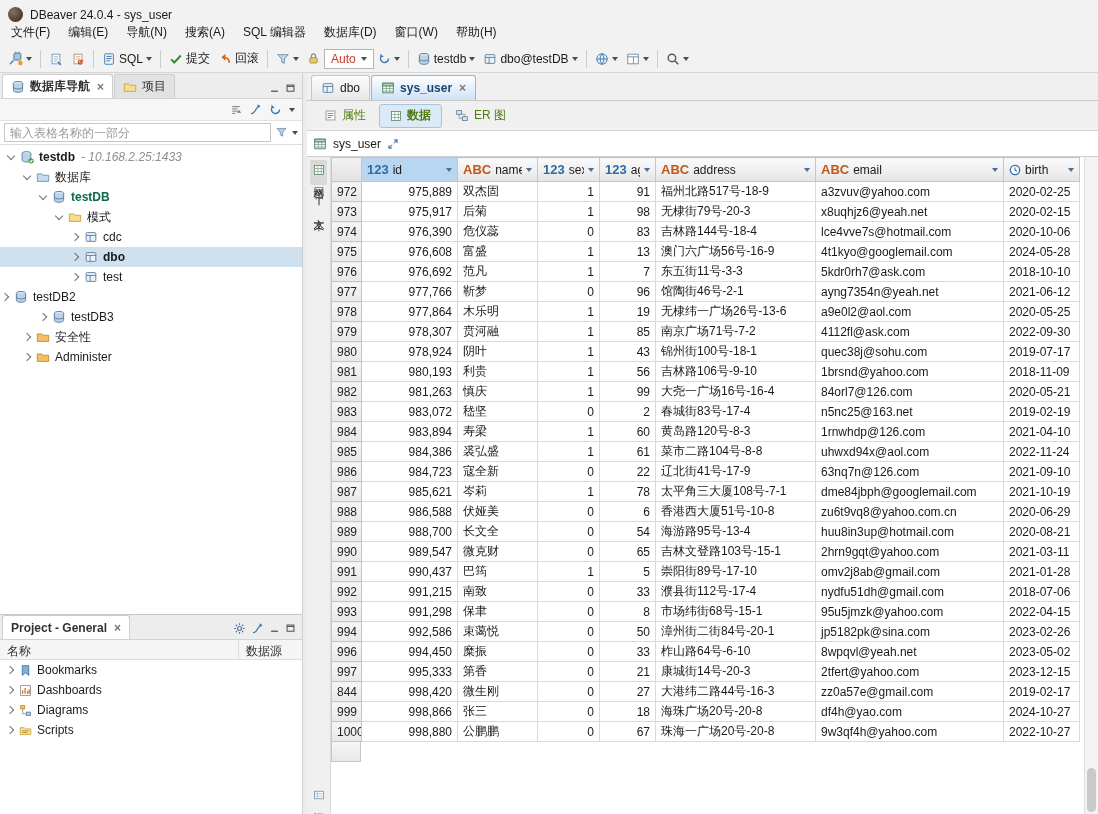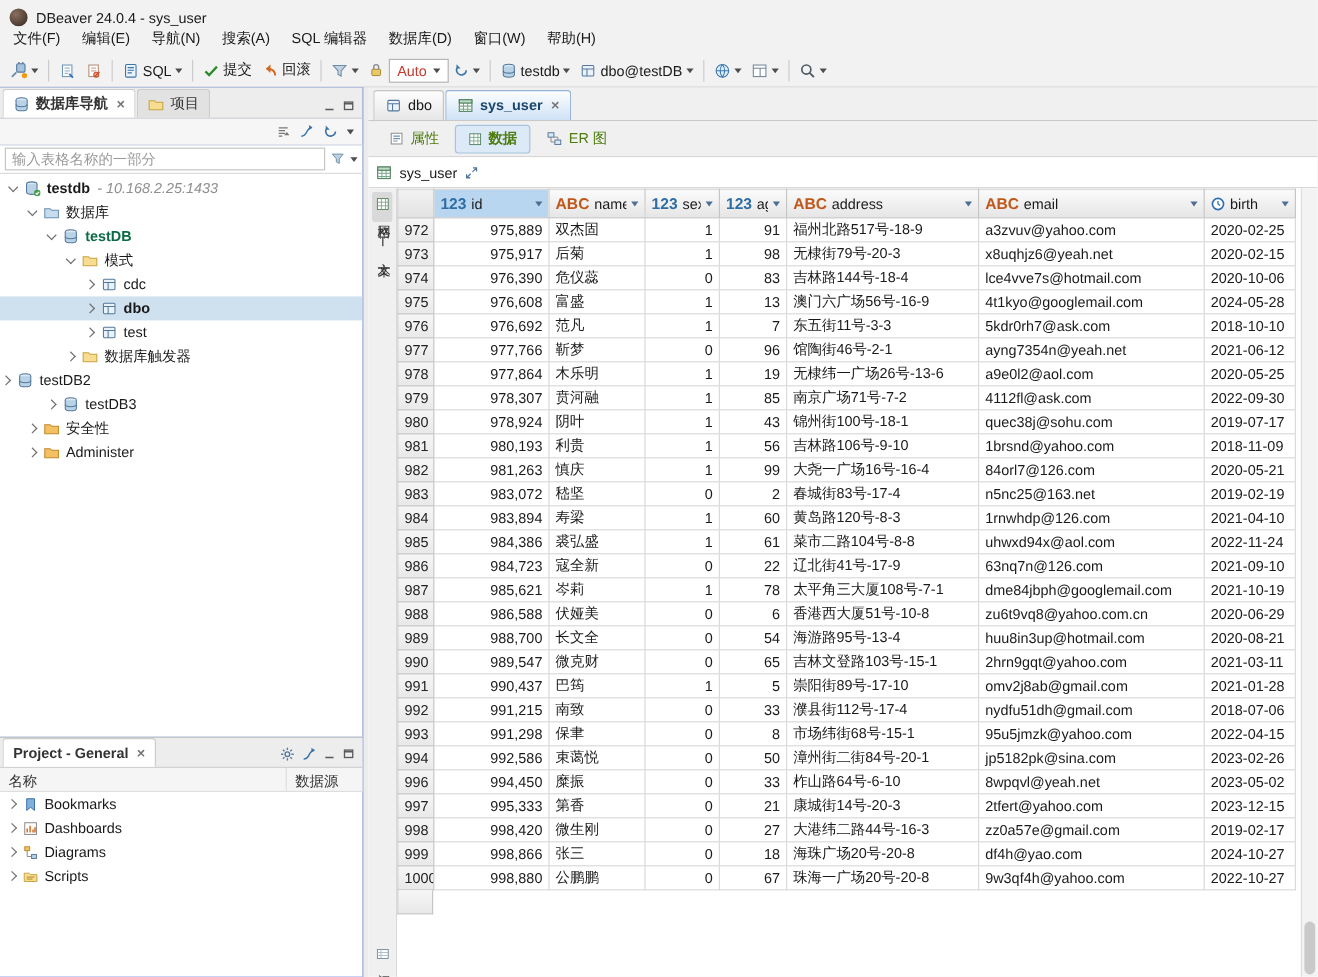--- a/index.html
+++ b/index.html
@@ -15,21 +15,21 @@
 .toolbar{height:28px;display:flex;align-items:center;padding:0 4px;background:#f2f2f2;border-bottom:1px solid #d6d6d6;flex:none;}
 .tbtn{height:22px;display:flex;align-items:center;gap:3px;padding:0 4px;border-radius:2px;white-space:nowrap;}
 .tsep{width:1px;height:18px;background:#cccccc;margin:0 4px;flex:none;}
 .combo{height:20px;display:flex;align-items:center;gap:5px;padding:0 6px;background:#fff;border:1px solid #b5b5b5;white-space:nowrap;}
 .combo.auto .val{color:#c43a2e;}
 .icn{display:inline-flex;align-items:center;justify-content:center;flex:none;line-height:0;}
 .car{width:0;height:0;border-left:3.5px solid transparent;border-right:3.5px solid transparent;border-top:4px solid #4d4d4d;display:inline-block;flex:none;}
 
 
 .content{flex:1;display:flex;min-height:0;}
-.left{width:303px;flex:none;display:flex;flex-direction:column;background:#1d4ed8;min-height:0;border-right:1px solid #cfcfcf;}
+.left{width:303px;flex:none;display:flex;flex-direction:column;background:#ef4444;min-height:0;border-right:1px solid #cfcfcf;}
 .sash{width:4px;flex:none;background:#ececec;}
 .main{flex:1;display:flex;flex-direction:column;min-width:0;}
 
 
 .ptabs{height:26px;display:flex;align-items:flex-end;background:#ededed;border-bottom:1px solid #d2d2d2;padding:2px 2px 0;flex:none;}
 .tabsflow{display:flex;align-items:flex-end;gap:1px;min-width:0;}
 .ptab{height:24px;display:flex;align-items:center;gap:5px;padding:0 8px;border:1px solid #cdcdcd;border-bottom:none;border-radius:3px 3px 0 0;background:#e2e2e2;color:#333;white-space:nowrap;}
 .ptab.active{background:#fff;font-weight:bold;}
 .closex{color:#777;font-size:12px;margin-left:2px;cursor:default;}
 .viewbtns{margin-left:auto;display:flex;align-items:center;gap:5px;padding:0 4px 4px 0;}
@@ -393,29 +393,20 @@
           </div>
           <div class="trow" style="padding-left: 70px;">
             <span class="chev"></span>
             <span class="icn">
               <svg width="14" height="14" viewBox="0 0 16 16">
                 <rect x="2.5" y="3" width="11" height="10" rx="1" fill="#eaf2fa" stroke="#53789c"></rect>
                 <path d="M2.5 6.2h11M7 6.2V13" stroke="#53789c"></path>
               </svg>
             </span>
             <span class="tl">test</span>
-          </div>
-          <div class="trow" style="padding-left: 54px;">
-            <span class="chev"></span>
-            <span class="icn">
-              <svg width="14" height="14" viewBox="0 0 16 16">
-                <path d="M1.5 13V4.5h5L8 6h6.5v7z" fill="#f7dd8f" stroke="#c9a23f"></path>
-              </svg>
-            </span>
-            <span class="tl">数据库触发器</span>
           </div>
           <div class="trow" style="">
             <span class="chev"></span>
             <span class="icn">
               <svg width="14" height="14" viewBox="0 0 16 16">
                 <ellipse cx="8" cy="4" rx="5.3" ry="2.3" fill="#d8e8f4" stroke="#53789c"></ellipse>
                 <path d="M2.7 4v7.8c0 1.3 2.4 2.3 5.3 2.3s5.3-1 5.3-2.3V4" fill="#b9d2e6" stroke="#53789c"></path>
                 <path d="M2.7 7.9c0 1.3 2.4 2.3 5.3 2.3s5.3-1 5.3-2.3" fill="none" stroke="#53789c"></path>
               </svg>
             </span>
@@ -952,21 +943,21 @@
                   <td class="rn">997</td>
                   <td class="cell num">995,333</td>
                   <td class="cell">第香</td>
                   <td class="cell num">0</td>
                   <td class="cell num">21</td>
                   <td class="cell">康城街14号-20-3</td>
                   <td class="cell">2tfert@yahoo.com</td>
                   <td class="cell">2023-12-15</td>
                 </tr>
                 <tr class="grow">
-                  <td class="rn">998</td>
+                  <td class="rn">844</td>
                   <td class="cell num">998,420</td>
                   <td class="cell">微生刚</td>
                   <td class="cell num">0</td>
                   <td class="cell num">27</td>
                   <td class="cell">大港纬二路44号-16-3</td>
                   <td class="cell">zz0a57e@gmail.com</td>
                   <td class="cell">2019-02-17</td>
                 </tr>
                 <tr class="grow">
                   <td class="rn">999</td>

